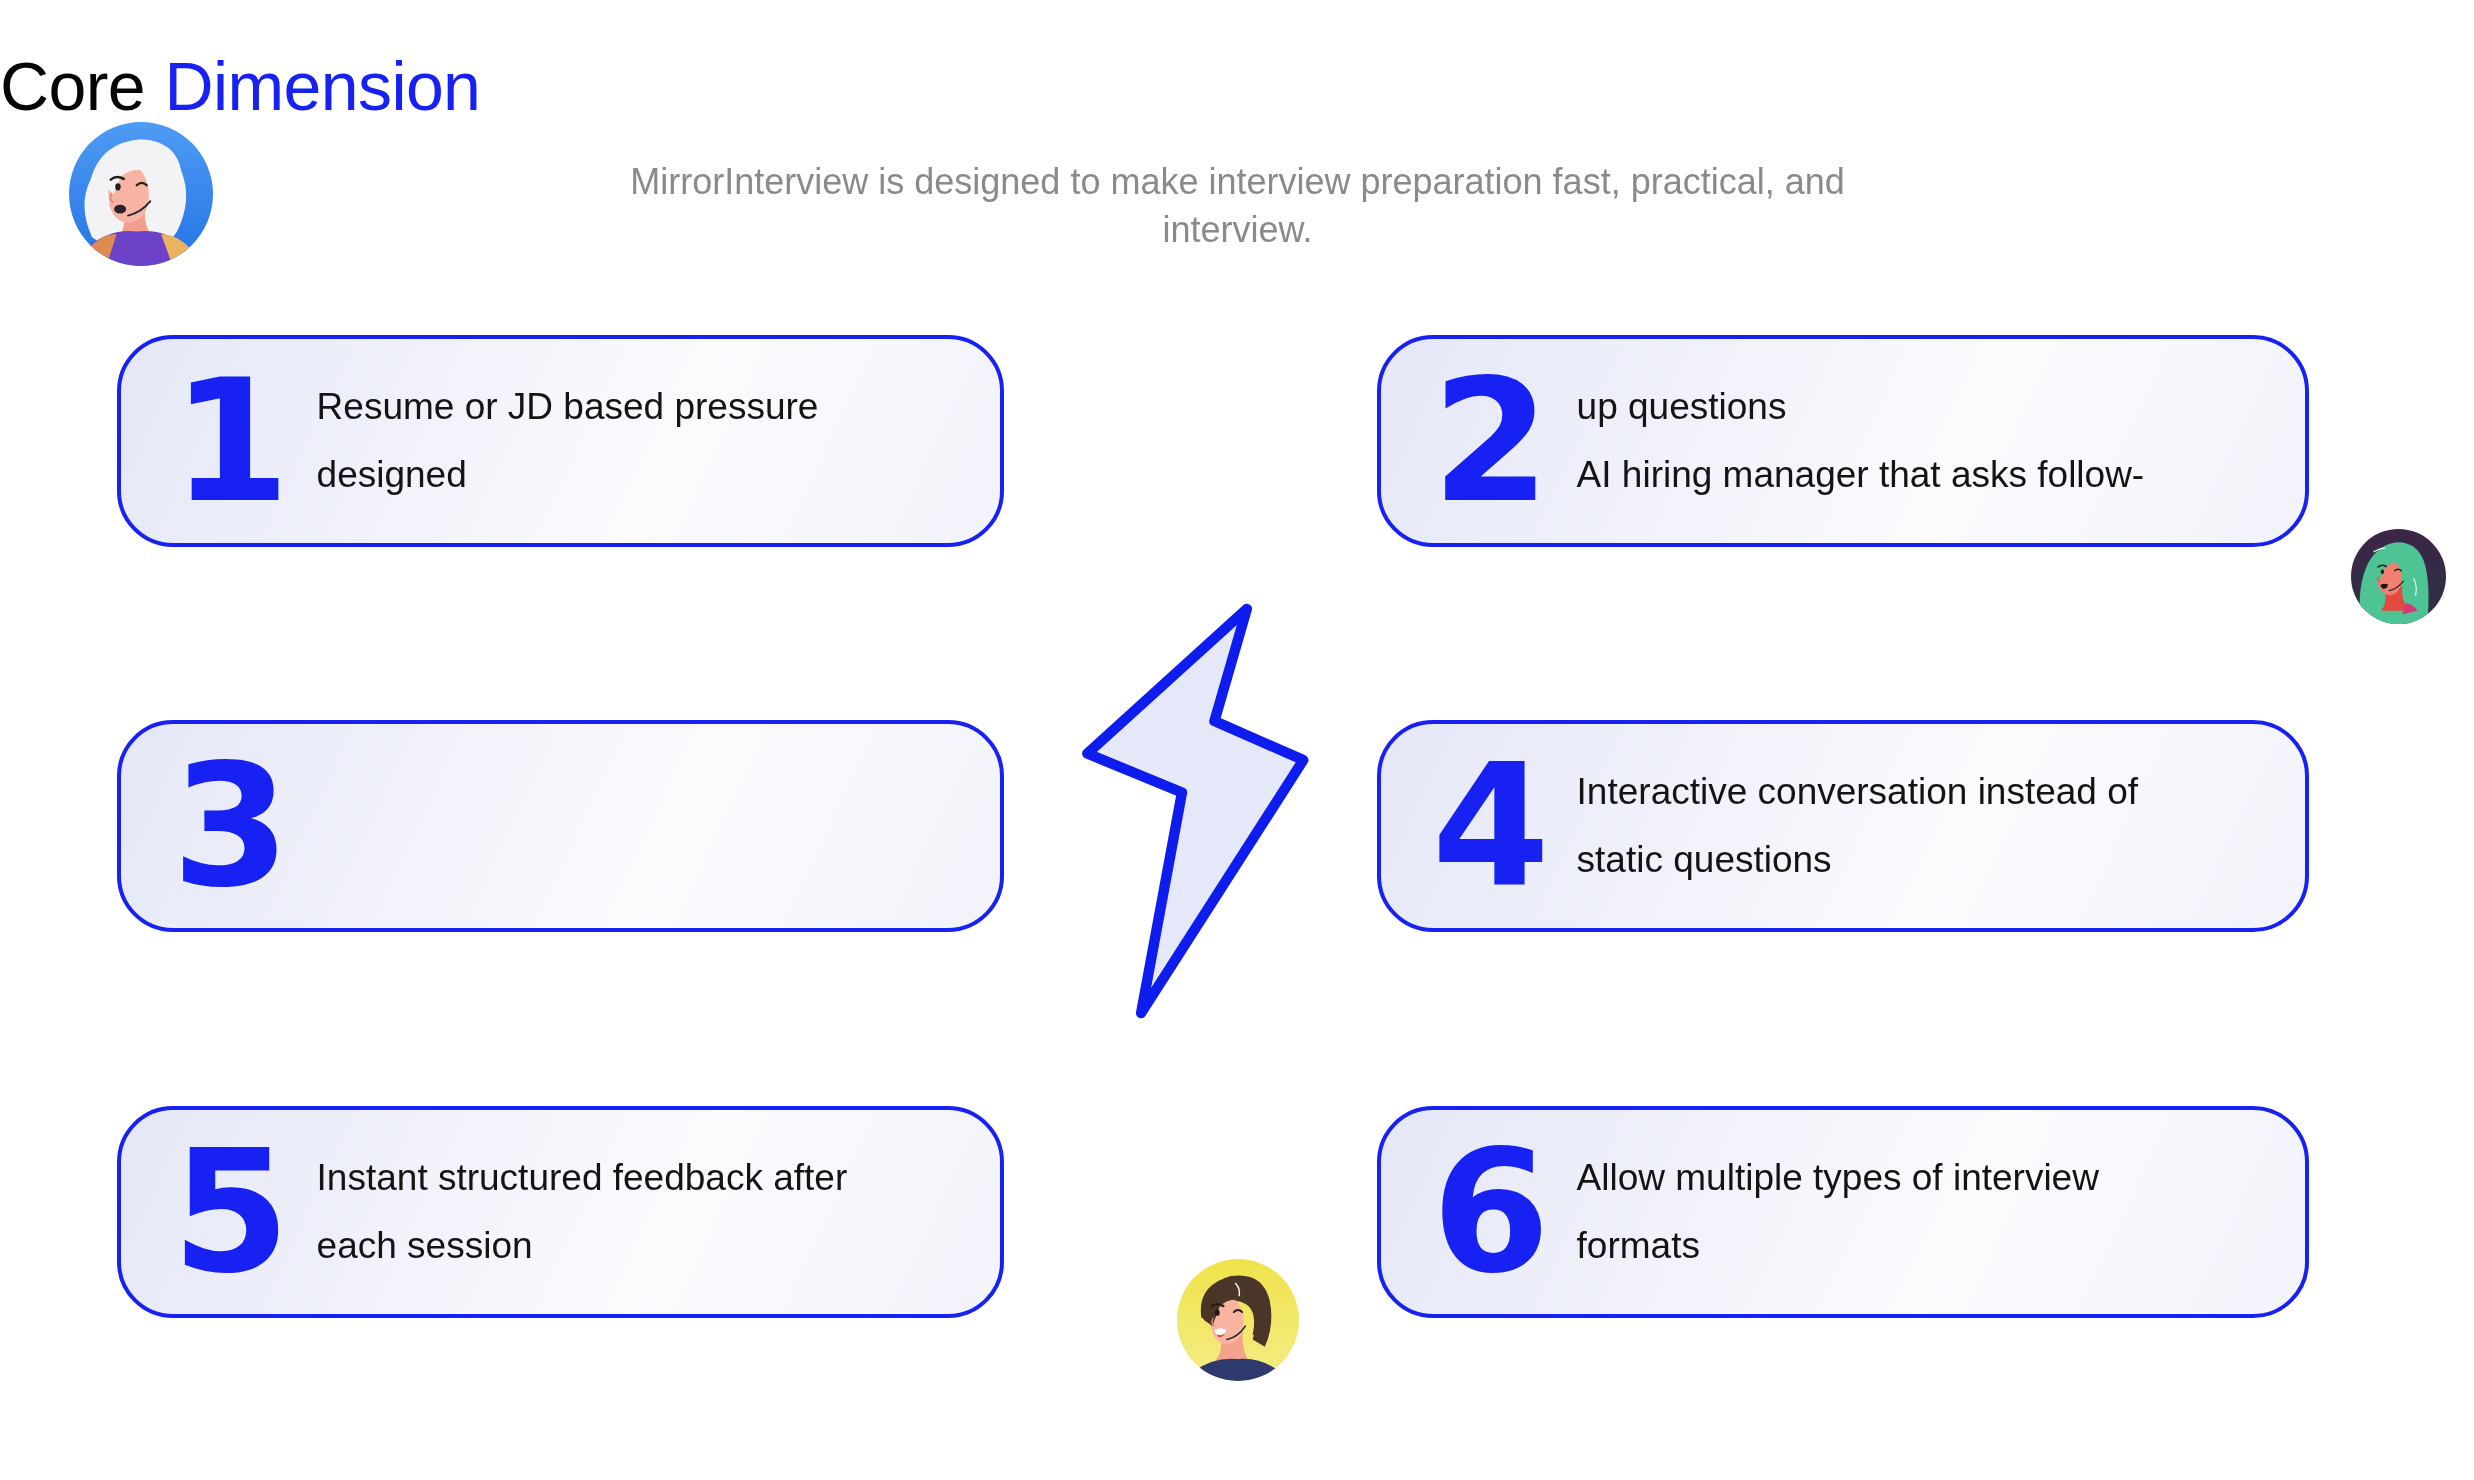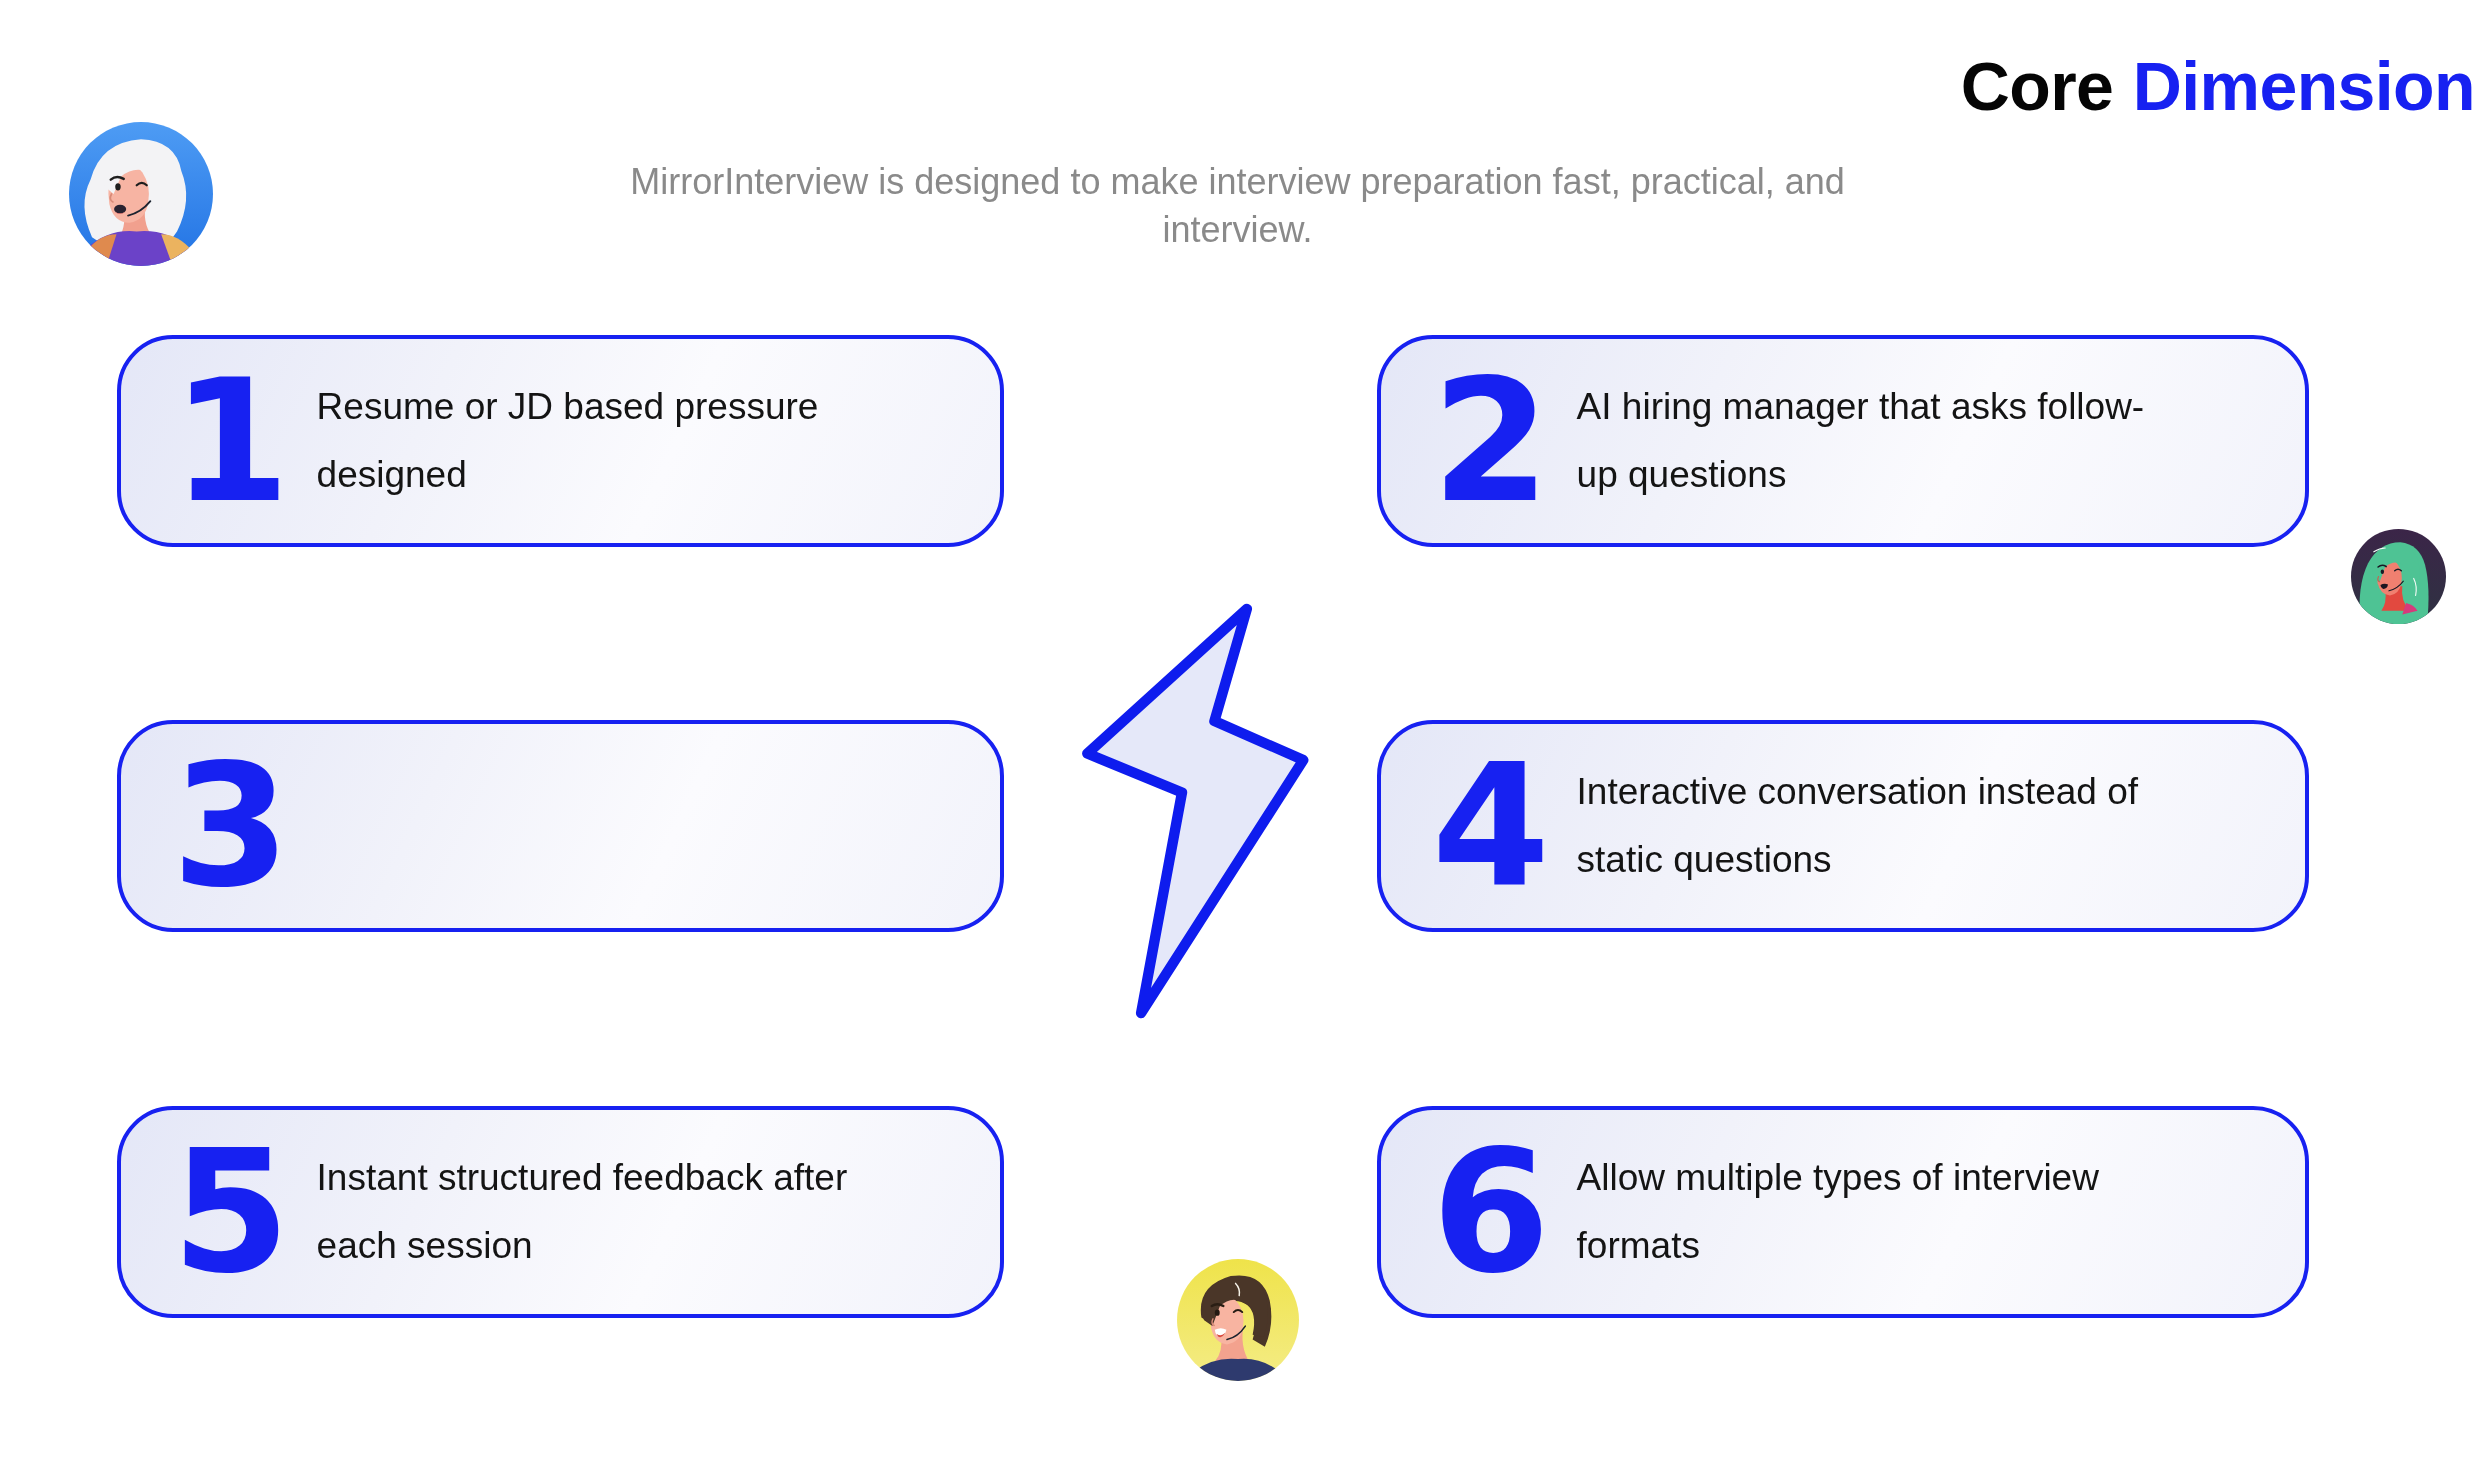--- a/index.html
+++ b/index.html
@@ -7,22 +7,22 @@
     width:2475px;height:1481px;
     background:#ffffff;
     overflow:hidden;
     font-family:"Liberation Sans", sans-serif;
   }
   .stage{position:absolute;inset:0;width:2475px;height:1481px;}
 
   
   .title{
     position:absolute;top:47px;left:0;width:2475px;
-    text-align:right;
-    font-size:68px;font-weight:bold;letter-spacing:-0.6px;
+    text-align:left;
+    font-size:68px;font-weight:normal;letter-spacing:-0.6px;
     white-space:nowrap;
   }
   .title .t-black{color:#050505;}
   .title .t-blue{color:#1721F1;margin-left:19.5px;}
   .subtitle{
     position:absolute;top:158px;left:0;width:2475px;
     text-align:center;
     font-size:36px;line-height:1.34;color:#8A8A8A;
     font-weight:400;
   }
@@ -116,22 +116,22 @@
     <div class="card-number">1</div>
     <div class="card-text">
       <div class="line">Resume or JD based pressure</div>
       <div class="line">designed</div>
     </div>
   </div>
 
   <div class="card col2 row1">
     <div class="card-number">2</div>
     <div class="card-text">
+      <div class="line">up questions</div>
       <div class="line">AI hiring manager that asks follow-</div>
-      <div class="line">up questions</div>
     </div>
   </div>
 
   <div class="card col1 row2">
     <div class="card-number">3</div>
   </div>
 
   <div class="card col2 row2">
     <div class="card-number">4</div>
     <div class="card-text">

